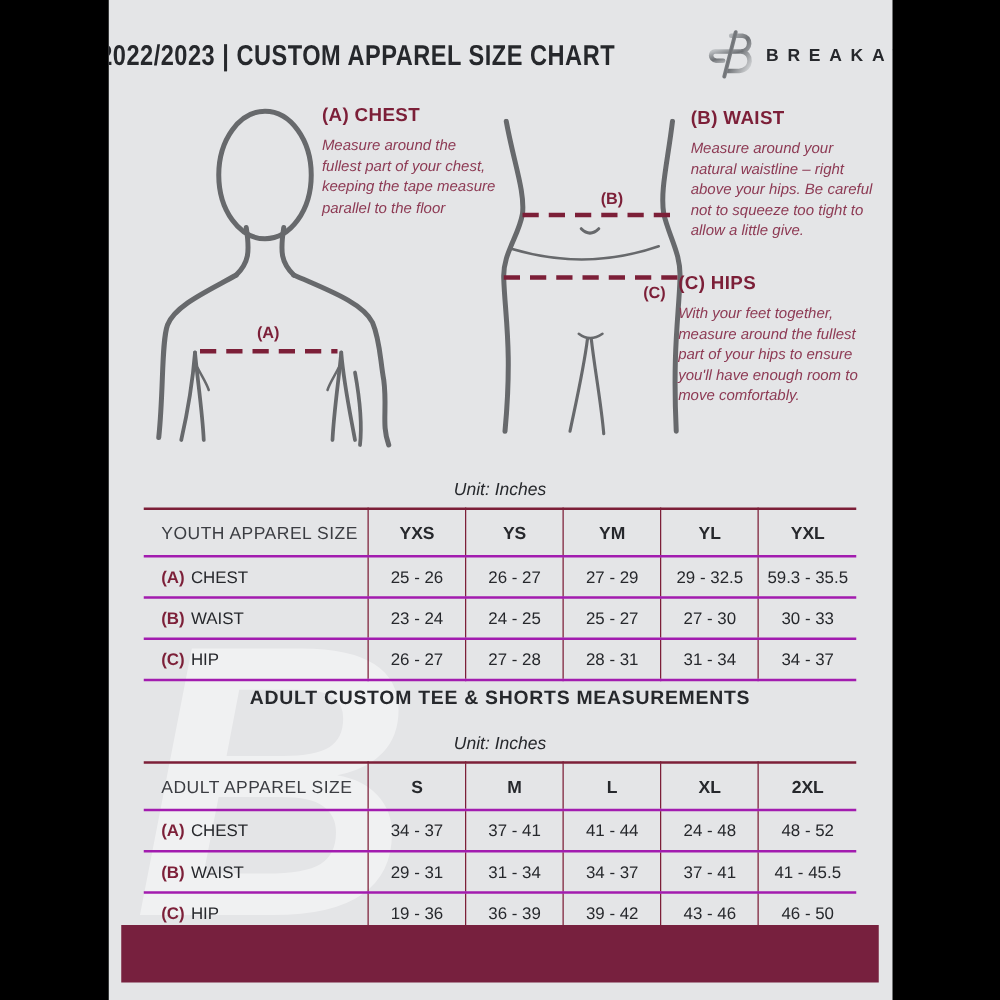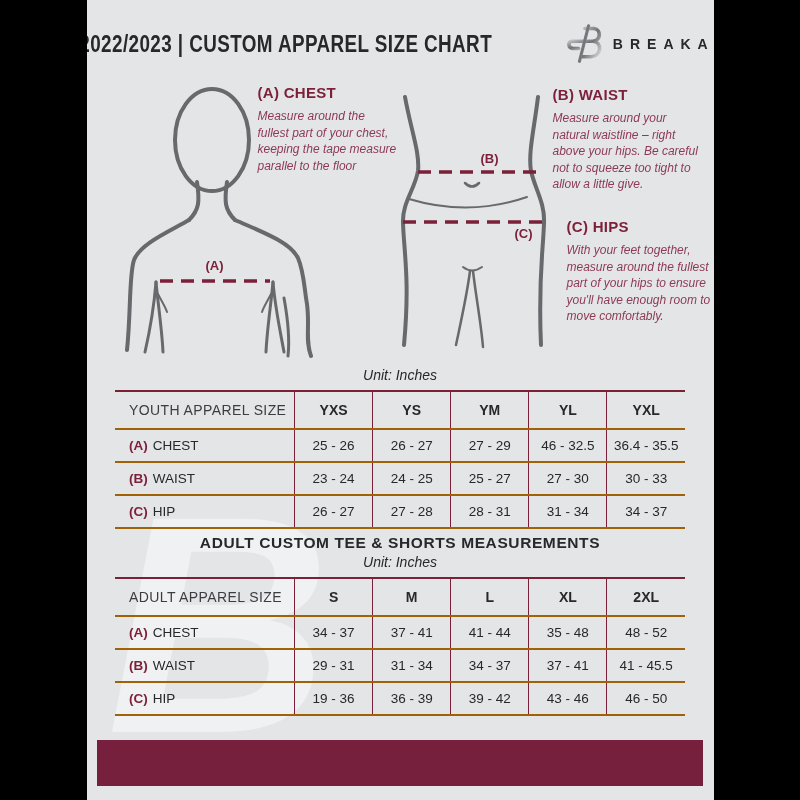--- a/index.html
+++ b/index.html
@@ -17,28 +17,28 @@
   
   .diagram{position:relative;height:285px;margin-top:16px;}
   .fig{position:absolute;}
   .measure-block{position:absolute;}
   .measure-heading{color:#7c1f38;font-weight:800;font-size:15px;margin:0 0 7px 0;letter-spacing:.3px;}
   .measure-body{color:#8d3a54;font-style:italic;font-size:12px;line-height:1.38;margin:0;}
   .marker{position:absolute;color:#7c1f38;font-weight:800;font-size:13px;}
 
   
   .sec-title{text-align:center;font-size:15.5px;font-weight:700;letter-spacing:.6px;color:#26282c;margin-top:5px;}
-  .sec-unit{text-align:center;font-size:14px;font-style:italic;color:#26282c;margin-top:2px;margin-bottom:7px;}
+  .sec-unit{text-align:center;font-size:14px;font-style:italic;color:#26282c;margin-top:18px;margin-bottom:7px;}
 
   
   table.size-table{width:570px;margin:0 auto;border-collapse:collapse;table-layout:fixed;
     border-top:2px solid #7c1f38;}
   table.size-table col.c-first{width:31.5%;}
   table.size-table col.c-size{width:13.7%;}
-  table.size-table tr{border-bottom:2px solid #a16207;}
+  table.size-table tr{border-bottom:2px solid #a21caf;}
   table.size-table th,table.size-table td{border-left:1.5px solid #7c1f38;text-align:center;
     color:#26282c;background:transparent;}
   table.size-table th.first,table.size-table td.first{border-left:none;text-align:left;padding-left:14px;}
   table.size-table th{height:34px;font-size:14px;font-weight:700;}
   table.size-table th.first{font-weight:400;font-size:14px;color:#3b3d42;letter-spacing:.4px;}
   table.size-table td{height:29px;font-size:13.5px;font-weight:400;}
   .prefix{color:#7c1f38;font-weight:800;margin-right:5px;}
 
   
   .footer-bar{position:absolute;left:10px;right:11px;bottom:14px;height:46px;background:#77203e;z-index:2;}
@@ -119,21 +119,21 @@
         <path d="M10 127 L152 127" stroke="#7c1f38" stroke-width="3.5" stroke-dasharray="13 8" fill="none"></path>
       </svg>
       <span class="marker" style="left:394px;top:71px;">(B)</span>
       <span class="marker" style="left:428px;top:146px;">(C)</span>
 
       <div class="measure-block" style="left:466px;top:6px;width:152px;">
         <p class="measure-heading">(B) WAIST</p>
         <p class="measure-body">Measure around your natural waistline – right above your hips. Be careful not to squeeze too tight to allow a little give.</p>
       </div>
 
-      <div class="measure-block" style="left:480px;top:138px;width:152px;">
+      <div class="measure-block" style="left:456px;top:138px;width:152px;">
         <p class="measure-heading">(C) HIPS</p>
         <p class="measure-body">With your feet together, measure around the fullest part of your hips to ensure you'll have enough room to move comfortably.</p>
       </div>
     </div>
 
     <div class="sec-unit">Unit: Inches</div>
 
     <table class="size-table">
       <colgroup>
           <col class="c-first">
@@ -152,22 +152,22 @@
           <th>YL</th>
           <th>YXL</th>
         </tr>
       </thead>
       <tbody>
         <tr>
           <td class="first"><span class="prefix">(A)</span><span>CHEST</span></td>
           <td>25 - 26</td>
           <td>26 - 27</td>
           <td>27 - 29</td>
-          <td>46 - 32.5</td>
-          <td>36.4 - 35.5</td>
+          <td>29 - 32.5</td>
+          <td>59.3 - 35.5</td>
         </tr>
         <tr>
           <td class="first"><span class="prefix">(B)</span><span>WAIST</span></td>
           <td>23 - 24</td>
           <td>24 - 25</td>
           <td>25 - 27</td>
           <td>27 - 30</td>
           <td>30 - 33</td>
         </tr>
         <tr>
@@ -202,21 +202,21 @@
           <th>XL</th>
           <th>2XL</th>
         </tr>
       </thead>
       <tbody>
         <tr>
           <td class="first"><span class="prefix">(A)</span><span>CHEST</span></td>
           <td>34 - 37</td>
           <td>37 - 41</td>
           <td>41 - 44</td>
-          <td>35 - 48</td>
+          <td>24 - 48</td>
           <td>48 - 52</td>
         </tr>
         <tr>
           <td class="first"><span class="prefix">(B)</span><span>WAIST</span></td>
           <td>29 - 31</td>
           <td>31 - 34</td>
           <td>34 - 37</td>
           <td>37 - 41</td>
           <td>41 - 45.5</td>
         </tr>

